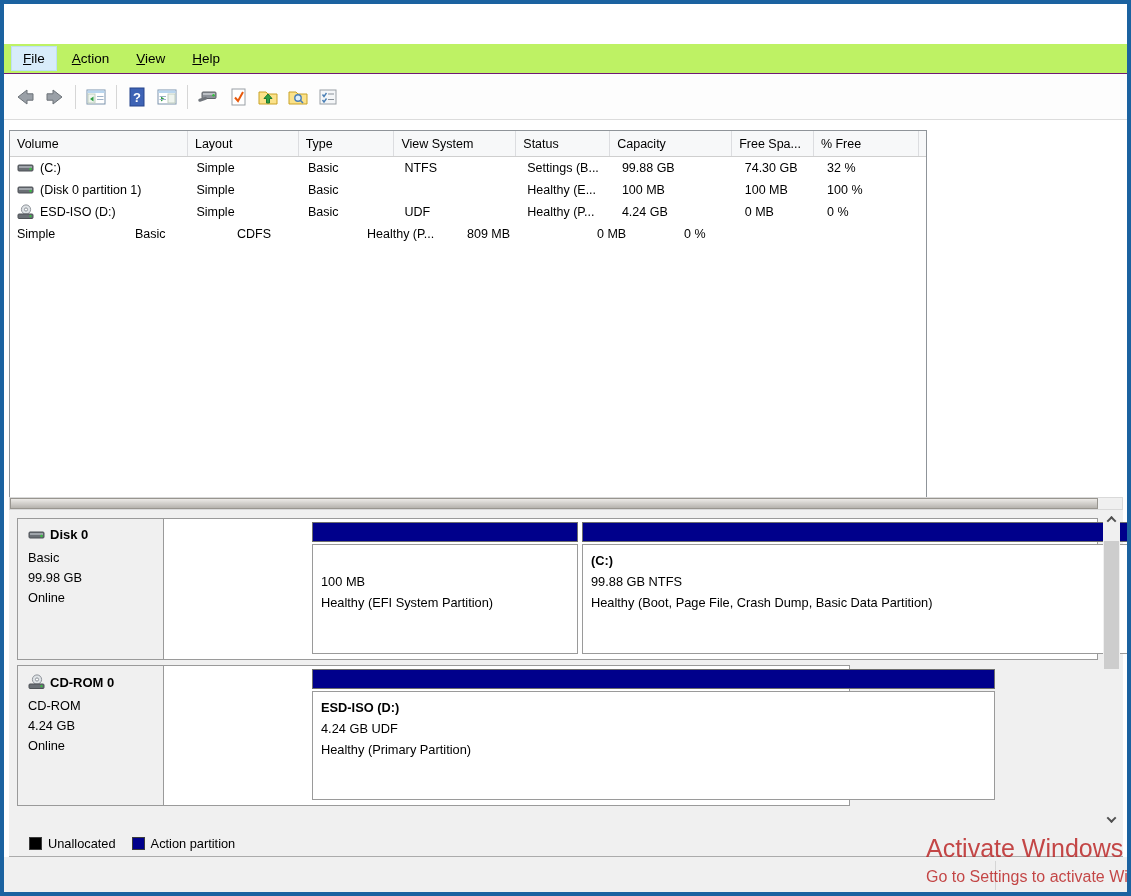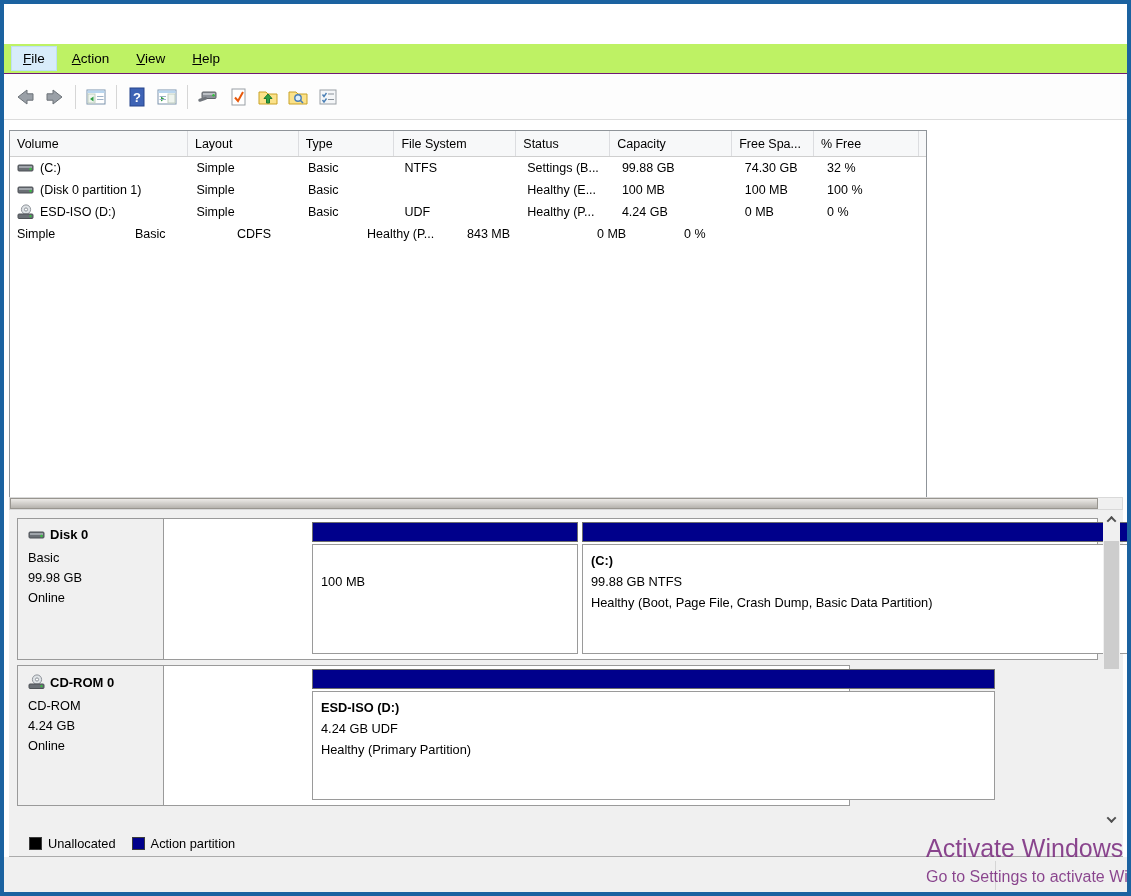--- a/index.html
+++ b/index.html
@@ -55,21 +55,21 @@
   .chev.down{transform:rotate(225deg) translate(1px,1px);}
   .vthumb{position:absolute;left:1px;width:15px;top:30px;height:128px;background:#cdcdcd;cursor:pointer;}
   
   .legendbar{position:absolute;left:5px;top:826px;width:1114px;height:27px;background:#f0f0f0;border-bottom:1px solid #ababab;display:flex;align-items:center;padding-left:20px;}
   .legend-item{display:flex;align-items:center;margin-right:16px;}
   .legend-swatch{width:13px;height:13px;margin-right:6px;border:1px solid #3c3c3c;}
   .legend-label{font-size:12.8px;}
   .statusbar{position:absolute;left:0;top:853px;right:0;height:39px;background:#f0f0f0;}
   .status-divider{position:absolute;left:991px;top:4px;bottom:6px;width:1px;background:#d5d5d5;}
   
-  .watermark{position:absolute;left:922px;color:#701a75;opacity:.8;white-space:nowrap;pointer-events:none;}
+  .watermark{position:absolute;left:922px;color:#b91c1c;opacity:.8;white-space:nowrap;pointer-events:none;}
   .wm1{top:830px;font-size:25px;}
   .wm2{top:864px;font-size:16px;}
   .icon svg{display:block;}
 </style>
 </head>
 <body>
 
 <div id="window">
 
 
@@ -176,21 +176,21 @@
           </svg>
         </span>
       </button>
     </div>
 
   <div class="listpane">
     <div class="thead" id="thead">
         <div class="th" style="width:190px">Volume</div>
         <div class="th" style="width:118px">Layout</div>
         <div class="th" style="width:102px">Type</div>
-        <div class="th" style="width:130px">File System</div>
+        <div class="th" style="width:130px">View System</div>
         <div class="th" style="width:100px">Status</div>
         <div class="th" style="width:130px">Capacity</div>
         <div class="th" style="width:87px">Free Spa...</div>
         <div class="th" style="width:112px">% Free</div>
         <div class="th th-last"></div>
       </div>
     <div id="tbody">
         <div class="trow">
           <div class="td" style="width:190px">
             <span class="icon">
@@ -298,21 +298,21 @@
           <div class="td" style="width:102px">
             <span>Basic</span>
           </div>
           <div class="td" style="width:130px">
             <span>CDFS</span>
           </div>
           <div class="td" style="width:100px">
             <span>Healthy (P...</span>
           </div>
           <div class="td" style="width:130px">
-            <span>843 MB</span>
+            <span>809 MB</span>
           </div>
           <div class="td" style="width:87px">
             <span>0 MB</span>
           </div>
           <div class="td" style="width:112px">
             <span>0 %</span>
           </div>
         </div>
       </div>
   </div>
@@ -337,20 +337,21 @@
           <div class="disk-line">Basic</div>
           <div class="disk-line">99.98 GB</div>
           <div class="disk-line">Online</div>
         </div>
         <div class="disk-parts">
           <div class="part" style="left:148px;width:266px">
             <div class="part-strip" style="background:#00008b"></div>
             <div class="part-body">
               <div class="part-title"></div>
               <div class="part-line">100 MB</div>
+              <div class="part-line">Healthy (EFI System Partition)</div>
             </div>
           </div>
           <div class="part" style="left:418px;width:662px">
             <div class="part-strip" style="background:#00008b"></div>
             <div class="part-body">
               <div class="part-title">(C:)</div>
               <div class="part-line">99.88 GB NTFS</div>
               <div class="part-line">Healthy (Boot, Page File, Crash Dump, Basic Data Partition)</div>
             </div>
           </div>

